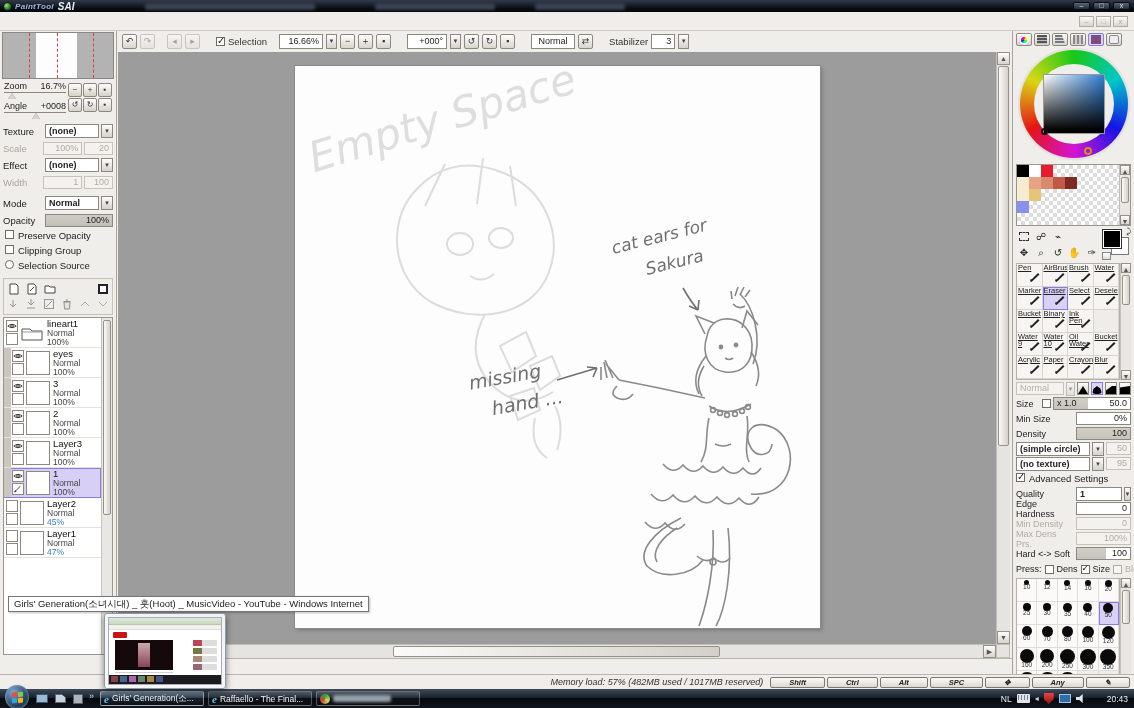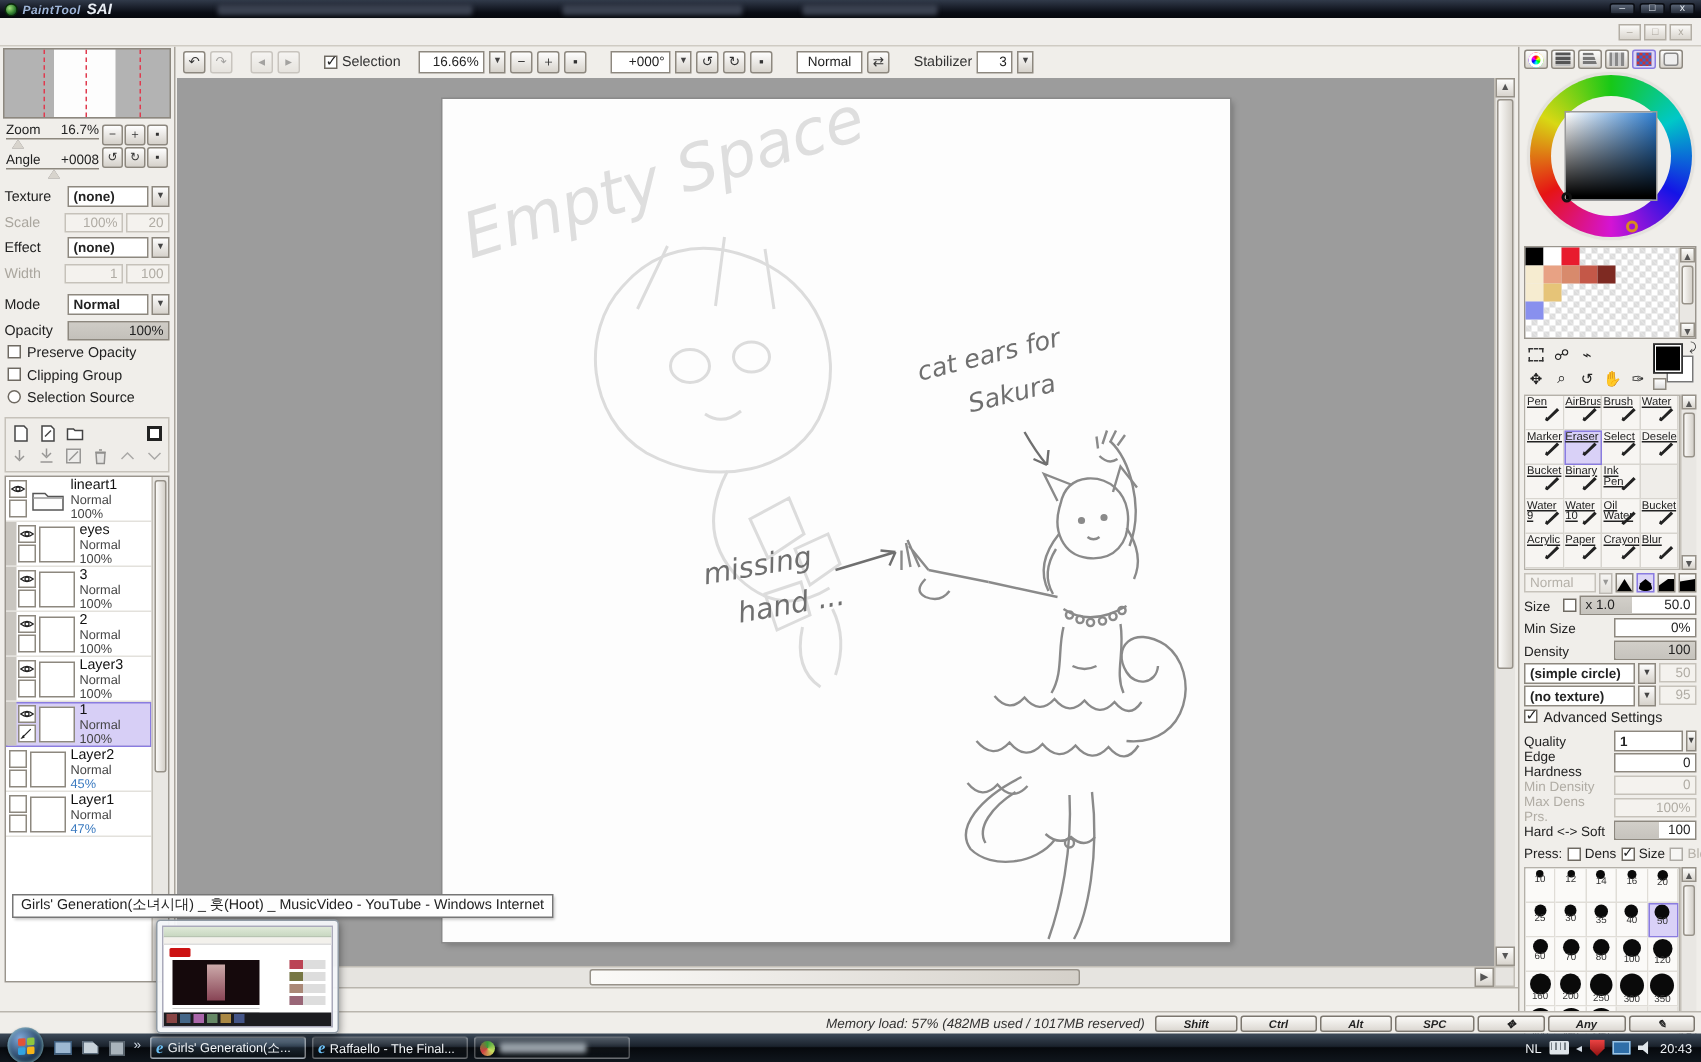--- a/index.html
+++ b/index.html
@@ -210,21 +210,21 @@
   .ie-e { font-family:"Liberation Serif",serif; font-style:italic; font-weight:bold; color:#6cc0f4; font-size:11px; line-height:10px; flex:none;}
   .tk-blur { width:58px; height:7px; background:#97a0a8; border-radius:2px; filter:blur(1.6px);}
   #tray { margin-left:auto; display:flex; align-items:center; gap:5px; padding-right:6px; color:#eef2f6;}
   #tray .txt { font-size:8.5px; }
   #kb-icon { width:13px; height:9px; background:#dfe5ea; border-radius:1px; position:relative;}
   #kb-icon:after { content:""; position:absolute; left:1px; top:1px; right:1px; bottom:3px; background:repeating-linear-gradient(90deg,#7a8289 0 1px,transparent 1px 3px);}
   #tray-chev { font-size:8px; color:#cfd8e2;}
   #shield-icon { width:10px; height:11px; background:linear-gradient(#e44,#901111); clip-path:polygon(0 0,100% 0,100% 55%,50% 100%,0 55%);}
   #net-icon { width:12px; height:9px; background:#2f6ea8; border:1px solid #9cc4e4;}
   #spk-icon { width:10px; height:9px; background:#dfe5ea; clip-path:polygon(0 33%,35% 33%,70% 0,70% 100%,35% 67%,0 67%);}
-  #clock { font-size:8.5px; }
+  #clock { font-size:8.5px;margin-left:16px; }
 
   
   #sketch { width:100%; height:100%; }
   svg text.hand-light { fill:#dedede; font-style:italic; font-family:"DejaVu Sans",sans-serif;}
   svg text.hand-dark { fill:#6f6f6f; font-style:italic; font-family:"DejaVu Sans",sans-serif;}
   .eye-svg path, .eye-svg circle { stroke:#222; fill:none; stroke-width:1;}
 </style>
 </head>
 <body>
 

